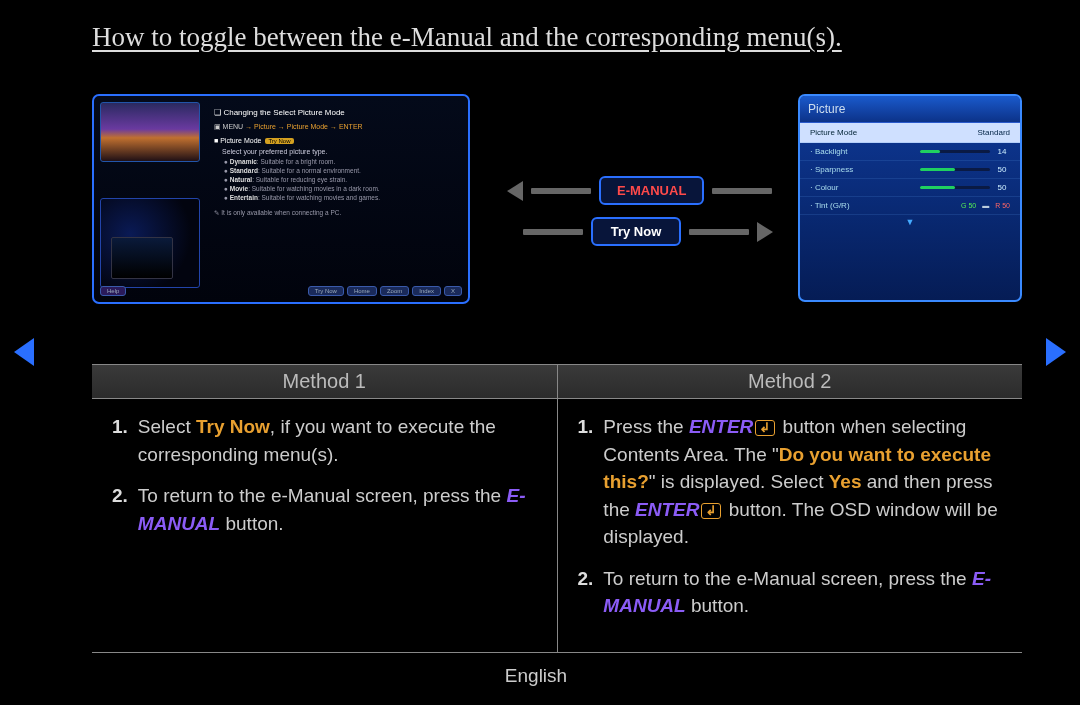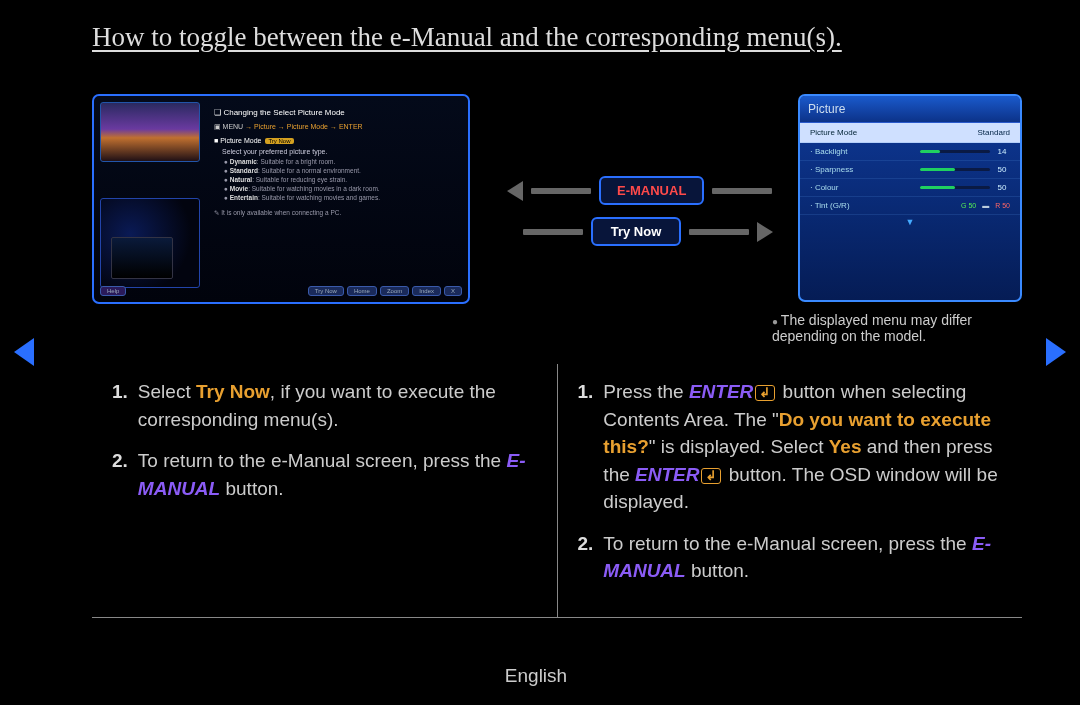--- a/index.html
+++ b/index.html
@@ -248,24 +248,27 @@
           </span>
         </div>
       </div>
     <div class="pm-row">
       <span class="pm-label">Tint (G/R)</span>
       <span class="pm-tint"><span class="g">G 50</span>▬<span class="r">R 50</span></span>
     </div>
     <div class="pm-footer"><span class="pm-arrow-down">▼</span></div>
   </div>
 
-  <div class="pm-note">The displayed menu may differ depending on the model.</div>
 </div>
 
 <div class="methods">
+  <div class="meth-head">
+    <div>Method 1</div>
+    <div>Method 2</div>
+  </div>
   <div class="meth-body">
     <div class="meth-col">
       <div class="step">
           <span class="step-num">1.</span>
         <span><span>Select </span><span class="hl-orange">Try Now</span><span>, if you want to execute the corresponding menu(s).</span></span>
       </div>
       <div class="step">
           <span class="step-num">2.</span>
         <span><span>To return to the e-Manual screen, press the </span><span class="hl-bold">E-MANUAL</span><span> button.</span></span>
       </div>

